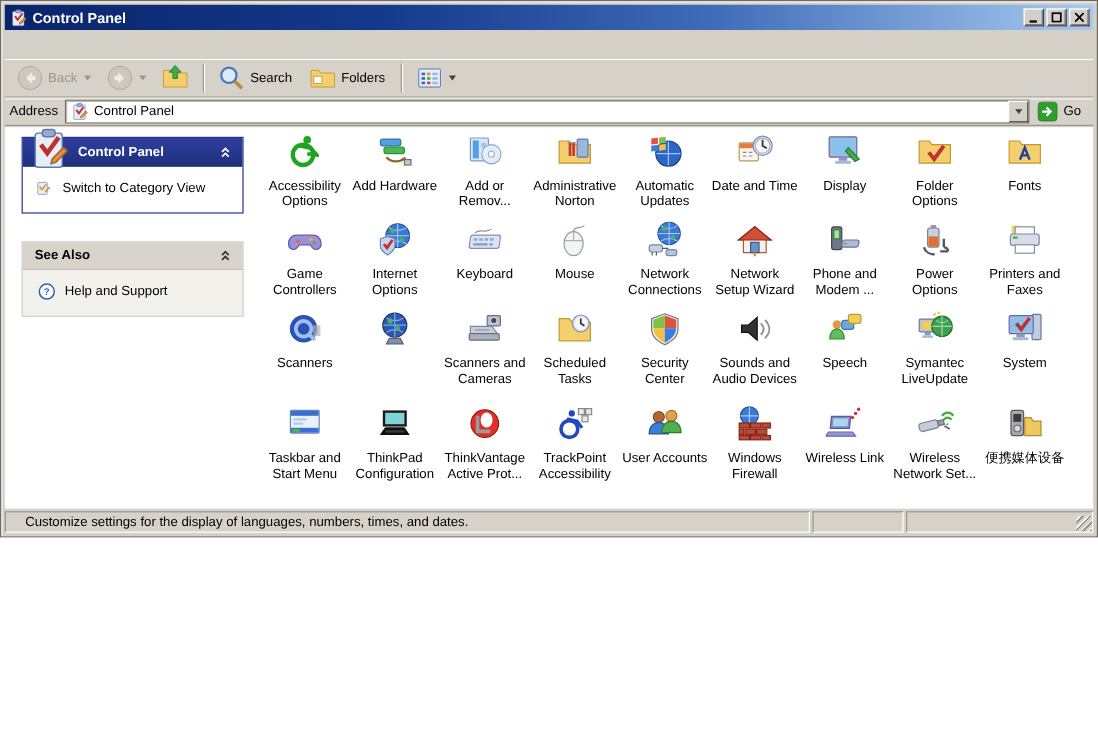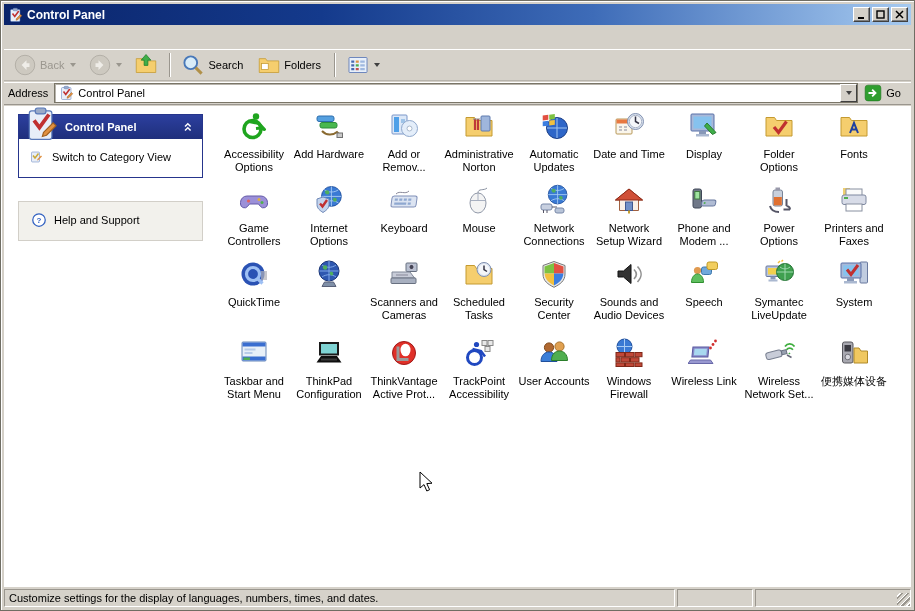--- a/index.html
+++ b/index.html
@@ -1,18 +1,18 @@
 <!DOCTYPE html>
 <html><head>
 <meta charset="utf-8">
 <style>
   html,body{margin:0;padding:0;background:#fff;}
   *{box-sizing:border-box;}
   body{font-family:"Liberation Sans","DejaVu Sans",sans-serif;font-size:11px;color:#000;}
-  .win{position:relative;width:915px;height:611px;background:#D4D0C8;border:1px solid #6f6d63;box-shadow:inset 1px 1px 0 #fff;overflow:hidden;}
+  .win{position:relative;width:915px;height:448px;background:#D4D0C8;border:1px solid #6f6d63;box-shadow:inset 1px 1px 0 #fff;overflow:hidden;}
   
   .titlebar{position:absolute;left:3px;top:3px;right:3px;height:21px;background:linear-gradient(90deg,#0a246a 0%,#143a8c 35%,#3e6cb8 65%,#a6caf0 100%);display:flex;align-items:center;padding:0 3px;}
   .titlebar .ttl{color:#fff;font-weight:bold;font-size:12px;margin-left:4px;flex:1;white-space:nowrap;}
   .tb-btns{display:flex;gap:2px;}
   .tb-btn{width:17px;height:15px;background:#D4D0C8;border:1px solid;border-color:#fff #404040 #404040 #fff;box-shadow:inset -1px -1px 0 #808080;display:flex;align-items:center;justify-content:center;}
   .tb-btn svg{width:9px;height:9px;display:block;}
   .ic{display:inline-block;flex:none;}
   .ic svg{width:100%;height:100%;display:block;}
   .ic16{width:16px;height:16px;}
   .ic18{width:18px;height:18px;}
@@ -51,21 +51,21 @@
   .panel2{position:absolute;left:14px;top:95px;width:185px;border:1px solid #d2cfc8;background:#F2F1EC;}
   .p2-header{height:23px;background:#D8D4CC;display:flex;align-items:center;font-weight:bold;padding-left:10px;border-bottom:1px solid #c6c2ba;}
   .p2-body{padding:8px 6px 10px 12px;}
   
   .cell{position:absolute;width:74px;text-align:center;cursor:default;}
   .cell-label{margin-top:4px;line-height:13px;}
   .cell-label span{display:inline-block;padding:0 1px;}
   .cell.sel .cell-label span{background:#0B246A;color:#fff;}
   
   .statusbar{position:absolute;left:3px;bottom:3px;right:3px;height:20px;background:#D6D2CA;display:flex;gap:2px;padding-top:2px;}
-  .st-sec{border:1px solid;border-color:#9a968e #fff #fff #9a968e;display:flex;align-items:center;padding:0 4px;white-space:nowrap;overflow:hidden;}
+  .st-sec{border:1px solid;border-color:#9a968e #fff #fff #9a968e;display:flex;align-items:center;padding:0 16px;white-space:nowrap;overflow:hidden;}
   .st-main{flex:1;}
   .st-b1{width:76px;}
   .st-b2{width:156px;position:relative;}
   .grip{position:absolute;right:0;bottom:0;width:13px;height:13px;background:repeating-linear-gradient(135deg,transparent 0 2px,#fff 2px 3px,#9a968e 3px 4.5px);}
   .cursor{position:absolute;left:418px;top:470px;width:15px;height:22px;z-index:50;}
 </style>
 </head>
 <body>
 
 <div class="win">
@@ -221,20 +221,28 @@
                 <path d="M8 13 l4 5 7 -9" stroke="#C8A838" stroke-width="3" fill="none"></path>
                 <path d="M17 20 l7 -7 2 2 -7 7 -3 1 z" fill="#E09040"></path>
               </svg>
             </span>
             <span>Switch to Category View</span>
           </div>
         </div>
     </div>
 
     <div class="panel2">
+      <div class="p2-header">
+        <span>See Also</span>
+        <span class="ic p-chevron" id="i-chev2">
+            <svg viewBox="0 0 20 20">
+              <path d="M5 9.5 l3.5 -3.5 3.5 3.5 M5 14.5 l3.5 -3.5 3.5 3.5" stroke="#333" fill="none" stroke-width="1.8"></path>
+            </svg>
+          </span>
+      </div>
       <div class="p2-body" id="panel2-body">
           <div class="side-item">
             <span class="ic ic16">
               <svg viewBox="0 0 32 32">
                 <circle cx="16" cy="16" r="12.5" fill="#fff" stroke="#3060C0" stroke-width="2.5"></circle>
                 <text x="16" y="22" font-size="16" font-weight="bold" text-anchor="middle" fill="#3060C0">?</text>
               </svg>
             </span>
             <span>Help and Support</span>
           </div>
@@ -372,21 +380,21 @@
               <rect x="8" y="5" width="16" height="7" fill="#FAFAFA" stroke="#8890A0"></rect>
               <rect x="4" y="11" width="24" height="9.5" rx="2" fill="#D8DCE8" stroke="#7E88A0"></rect>
               <rect x="6" y="13" width="4" height="2" fill="#4FAE4F"></rect>
               <rect x="8" y="20" width="16" height="7" fill="#FFF" stroke="#8890A0"></rect>
             </svg></span><div class="cell-label"><span>Printers and Faxes</span></div></div>
         <div class="cell" style="left: 213px; top: 152px;"><span class="ic ic32"><svg viewBox="0 0 32 32">
               <circle cx="15" cy="16" r="11.5" fill="#2A52B4"></circle>
               <circle cx="15" cy="16" r="6.5" fill="none" stroke="#9EC0F4" stroke-width="3.2"></circle>
               <path d="M19 20 l5.5 5.5" stroke="#9EC0F4" stroke-width="3.2"></path>
               <rect x="23" y="13" width="6" height="9" fill="#B0B0B8" opacity="0.7"></rect>
-            </svg></span><div class="cell-label"><span>QuickTime</span></div></div>
+            </svg></span><div class="cell-label"><span>Scanners</span></div></div>
         <div class="cell sel" style="left: 288px; top: 152px;"><span class="ic ic32"><svg viewBox="0 0 32 32">
               <circle cx="16" cy="13" r="10" fill="#2E57B0" stroke="#1A3576"></circle>
               <path d="M6.5 13 h19 M16 3 v20 M9 7 c4 3 10 3 14 0 M9 19 c4 -3 10 -3 14 0" stroke="#7FA8E8" fill="none"></path>
               <path d="M10 8 c3 -2 5 0 4 3 c-2 2 -5 0 -4 -3 z" fill="#4FAE5F"></path>
               <path d="M17 14 c2.5 -1 4 1 3 3 c-2 1.5 -4 -1 -3 -3 z" fill="#4FAE5F"></path>
               <path d="M11.5 24 h9 l2.5 4.5 h-14 z" fill="#8090A8" stroke="#586078"></path>
             </svg></span></div>
         <div class="cell" style="left: 363px; top: 152px;"><span class="ic ic32"><svg viewBox="0 0 32 32">
               <rect x="18" y="5" width="11" height="8.5" rx="1" fill="#B8C0D0" stroke="#687080"></rect>
               <circle cx="23.5" cy="9" r="2.6" fill="#445" stroke="#CCD"></circle>

